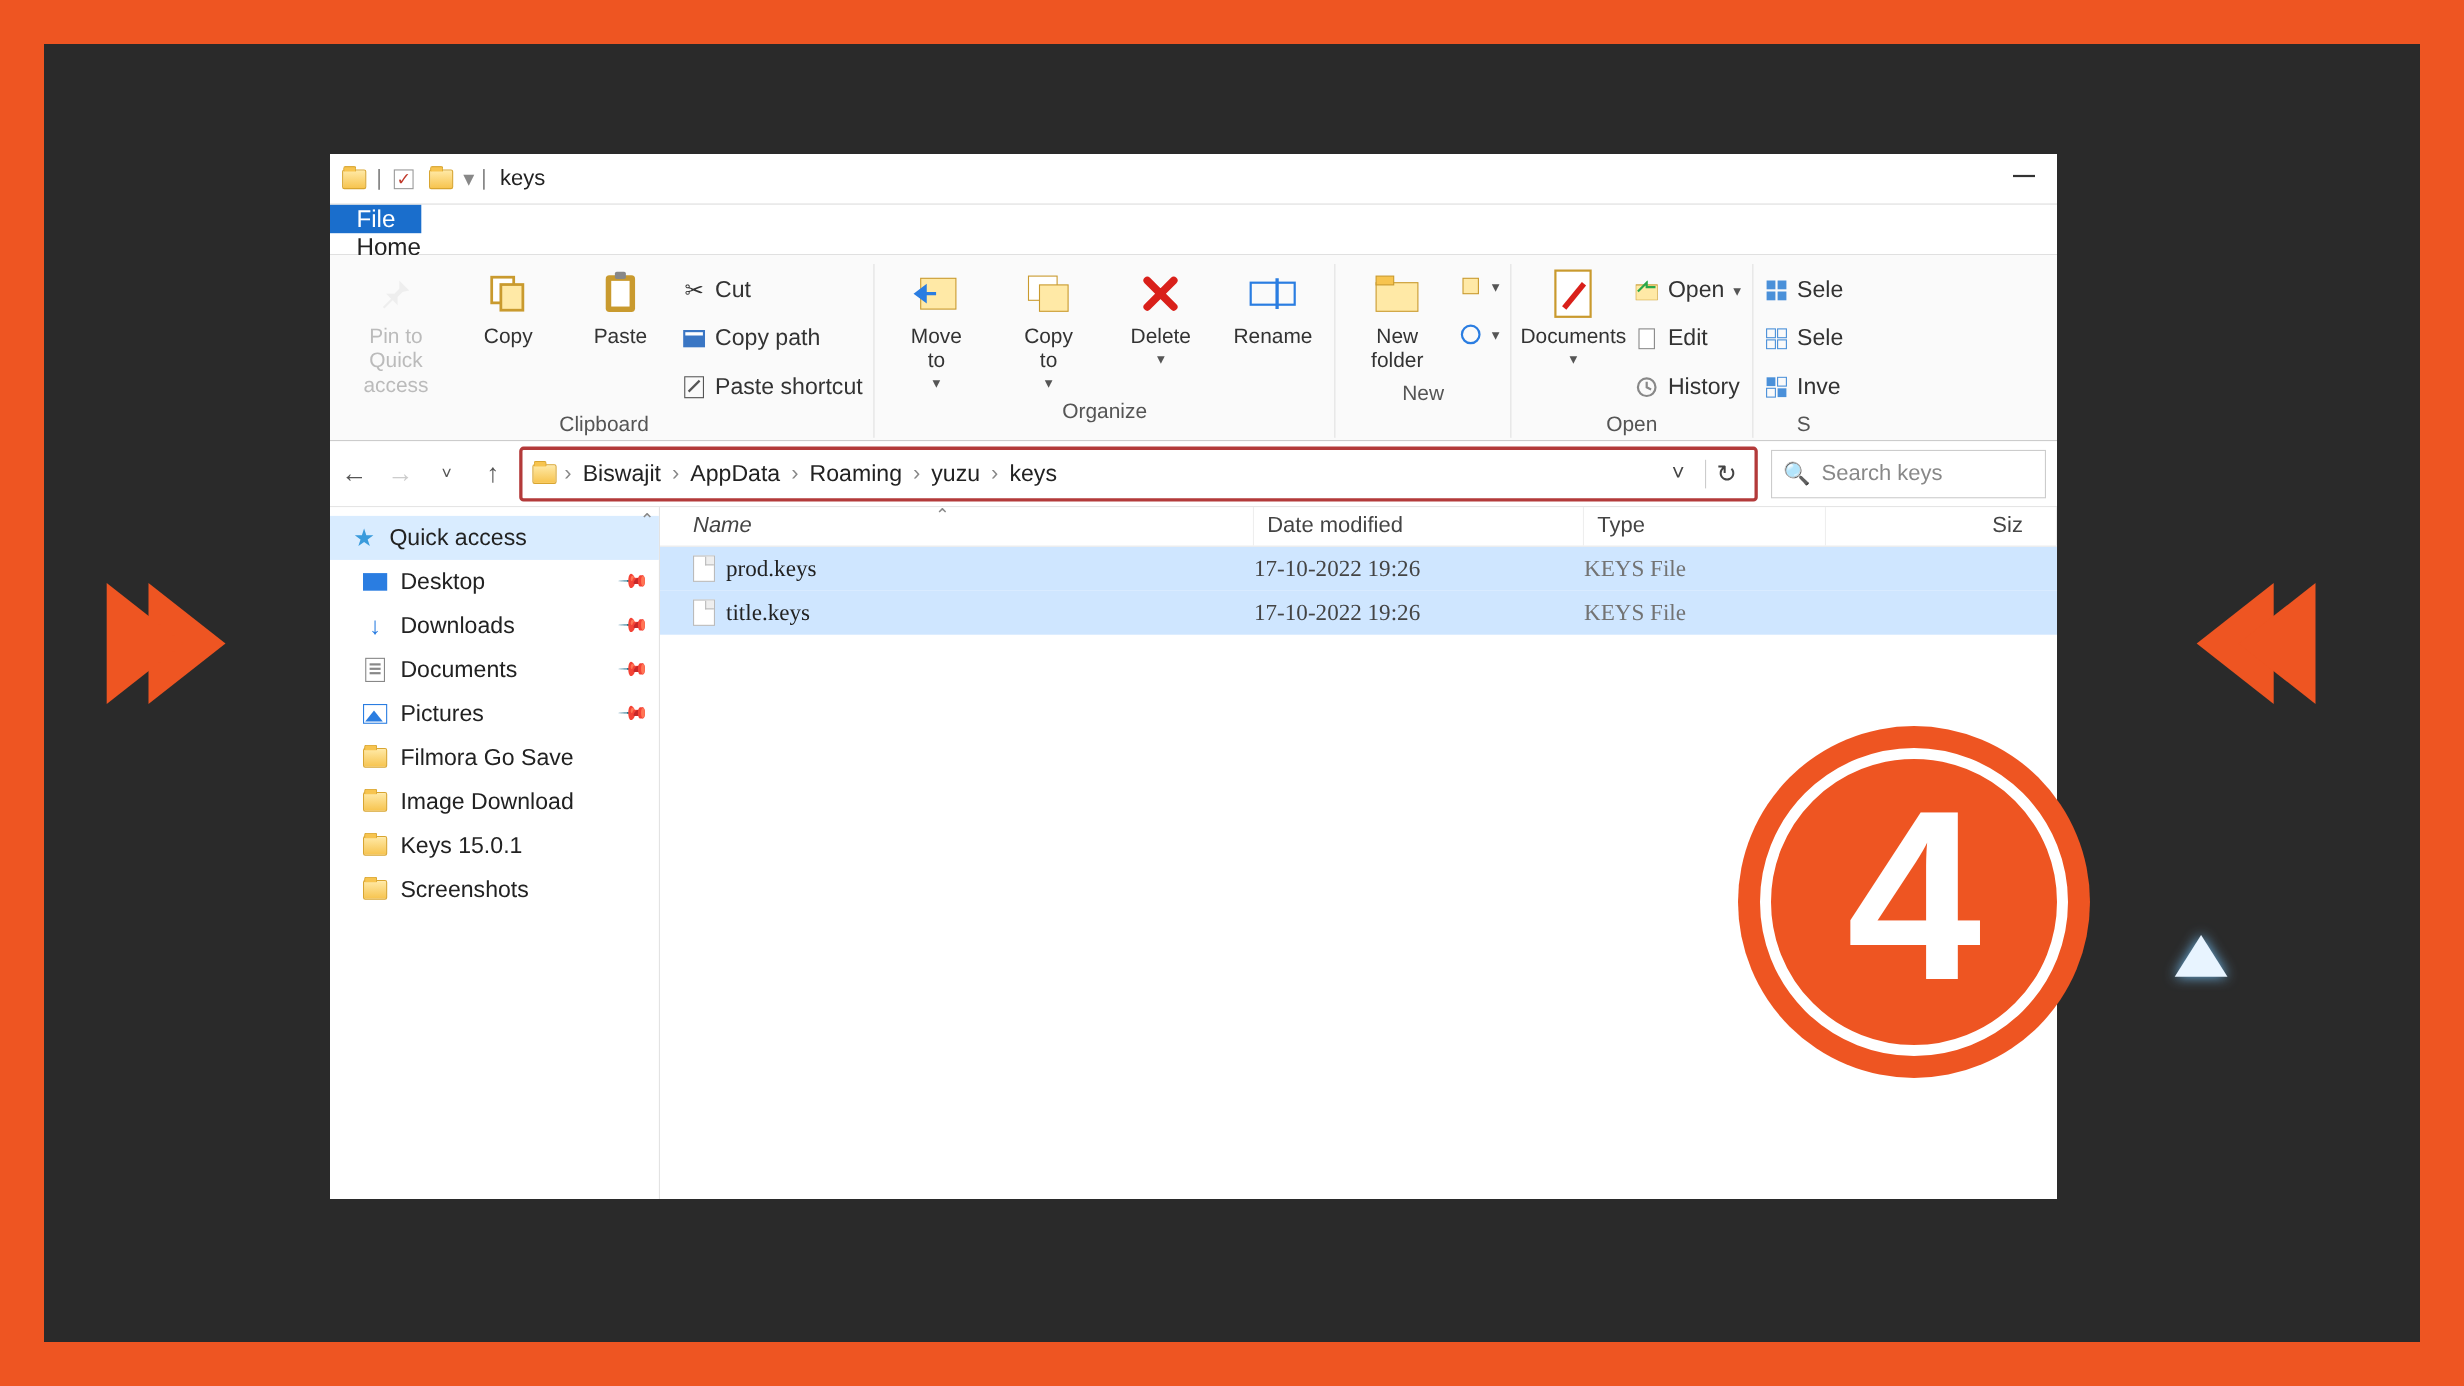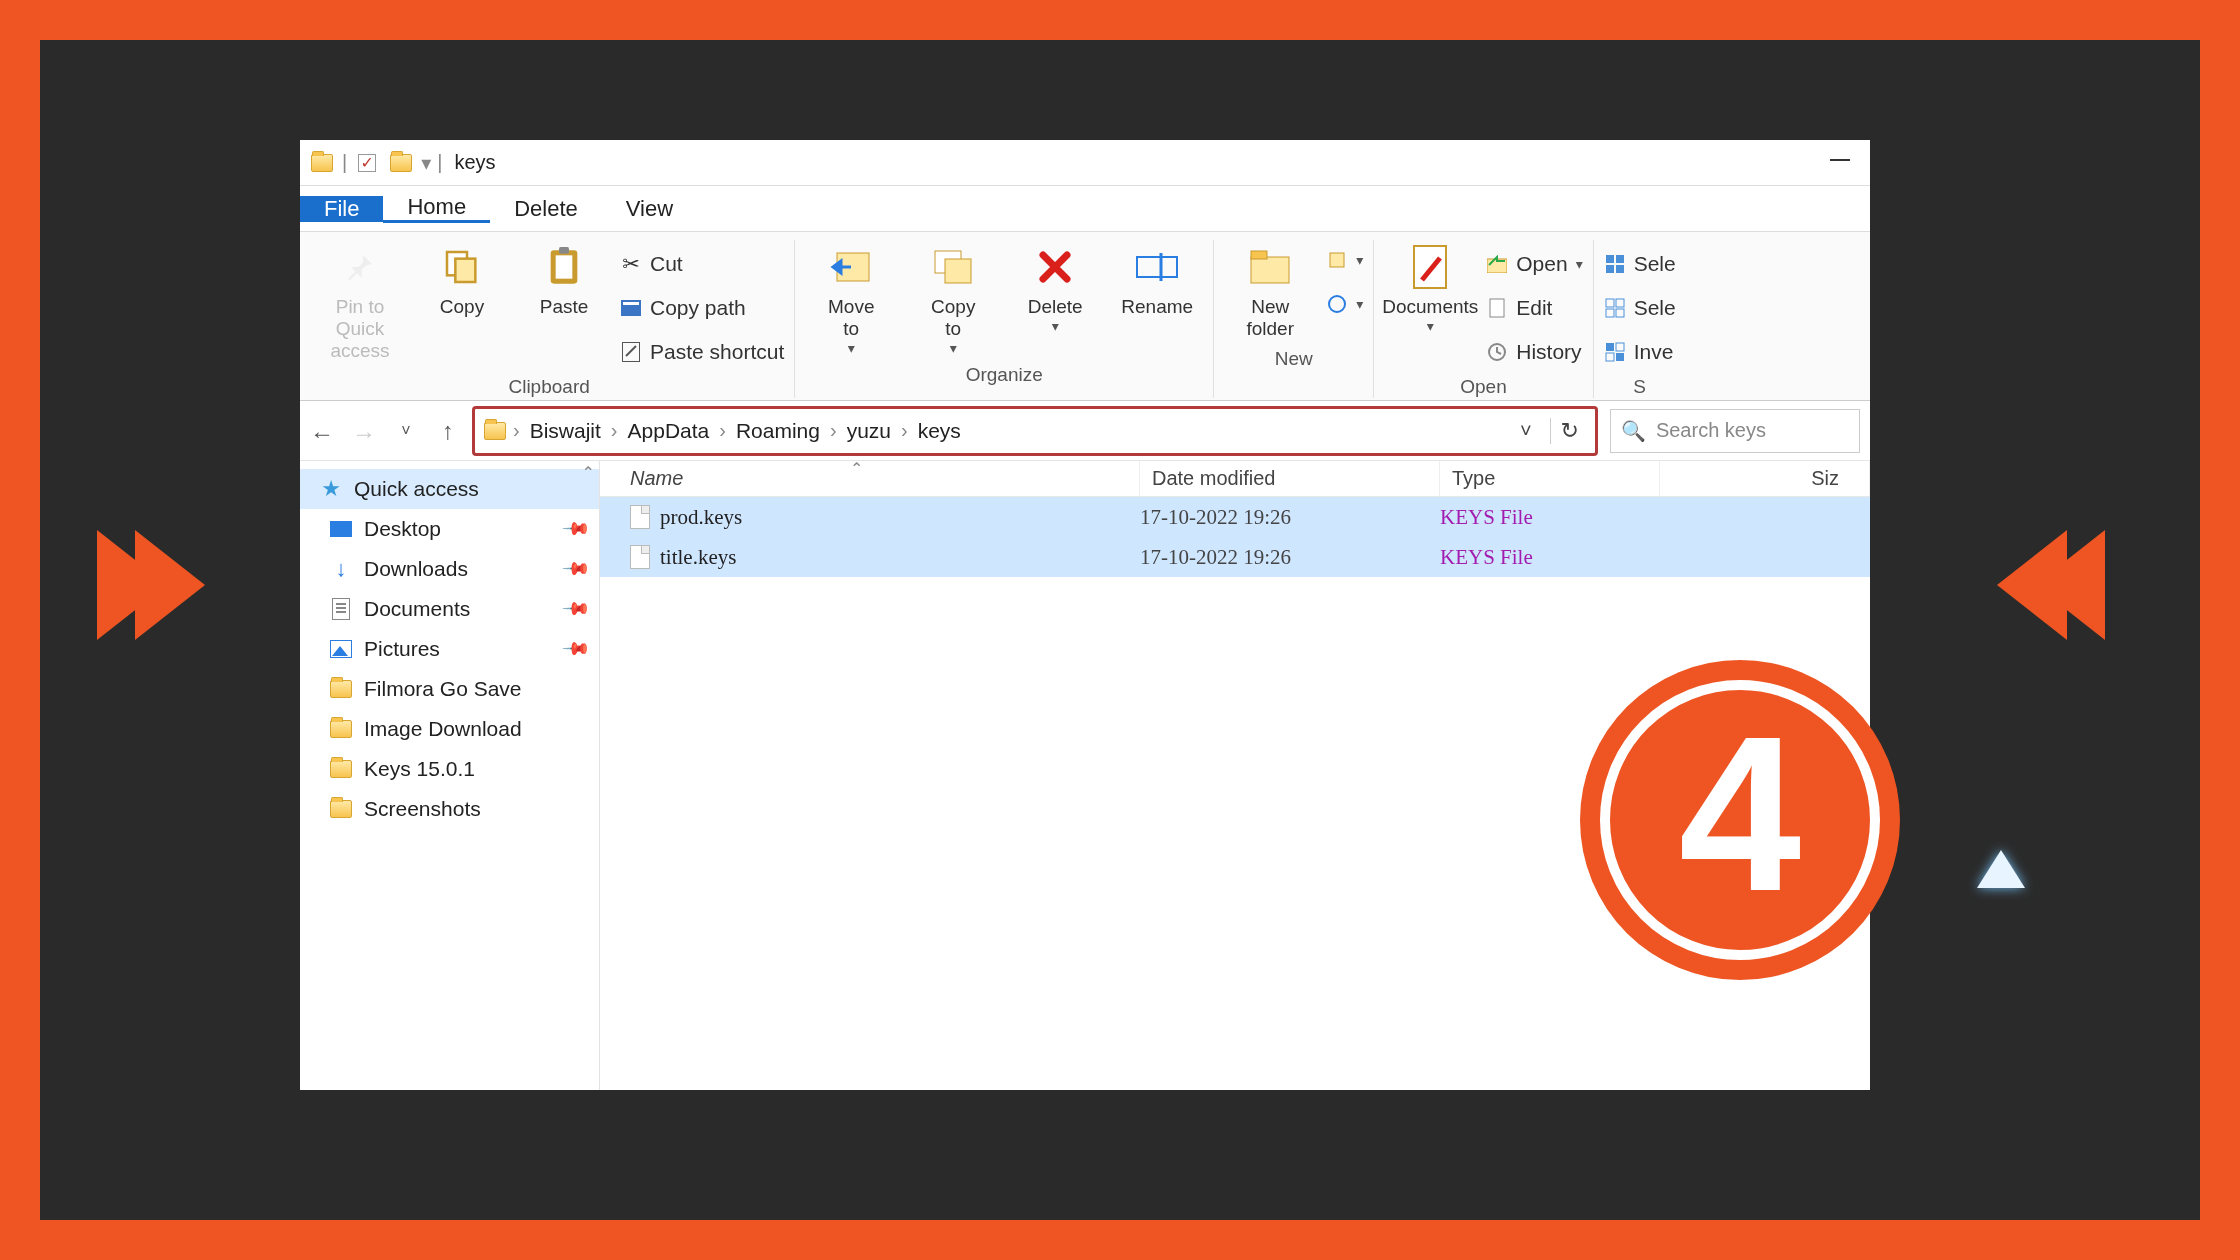--- a/index.html
+++ b/index.html
@@ -68,22 +68,23 @@
     position: absolute; right: 10px; top: 10px;
     width: 40px; height: 20px;
     display:flex; align-items:center; justify-content:center;
   }
   .minbtn::before { content:""; width:20px; height:2px; background:#333; }
 
   
   .ribbon-tabs {
     height: 46px;
     display: flex;
-    align-items: center;
+    align-items: flex-start;
     border-bottom: 1px solid #ddd;
+    flex-direction: column;
   }
   .ribbon-tab {
     padding: 0 24px;
     display: flex; align-items: center;
     font-size: 22px;
     cursor: pointer;
   }
   .ribbon-tab.file {
     background: #1a6ecc;
     color: #fff;
@@ -243,21 +244,21 @@
   .sort-caret { position:absolute; left:250px; top:-2px; font-size:16px; color:#888;}
   .row {
     display:flex;
     height: 40px;
     align-items:center;
     font-size: 21px;
   }
   .row.sel { background:#cfe6ff;font-family:Liberation Serif, serif; }
   .row .cname { width: 540px; padding-left: 30px; display:flex; align-items:center; gap:10px;}
   .row .cdate { width: 300px; color:#444; }
-  .row .ctype { width: 220px; color:#a21caf; }
+  .row .ctype { width: 220px; color:#737373; }
   .file-ic {
     width:20px; height:24px;
     border:1px solid #bbb;
     background:#fff;
     position:relative;
   }
   .file-ic::after {
     content:""; position:absolute; top:0; right:0;
     width:7px; height:7px; background:#eee; border-left:1px solid #bbb; border-bottom:1px solid #bbb;
   }

